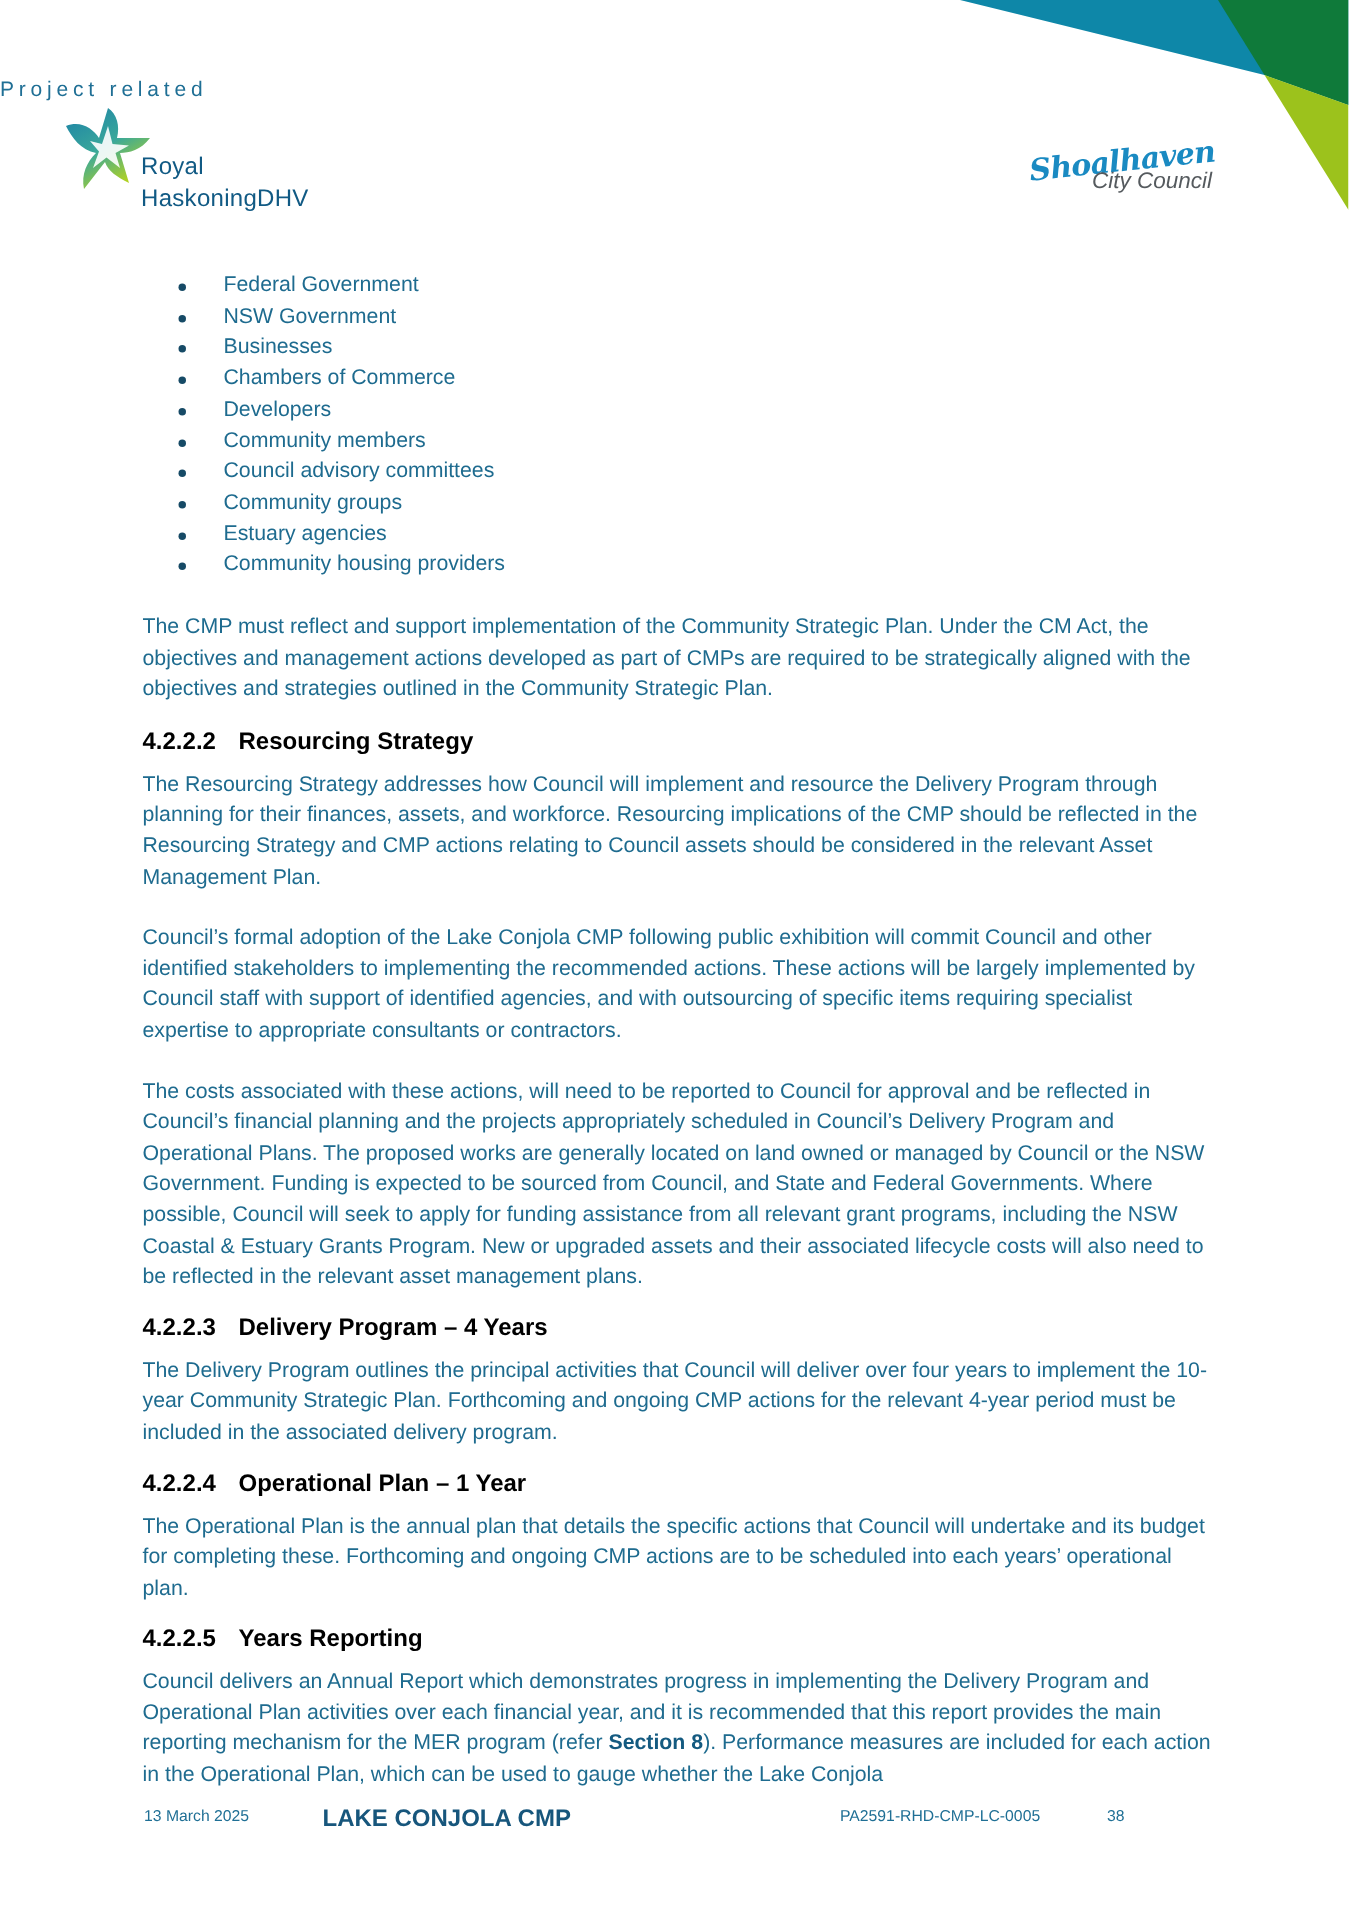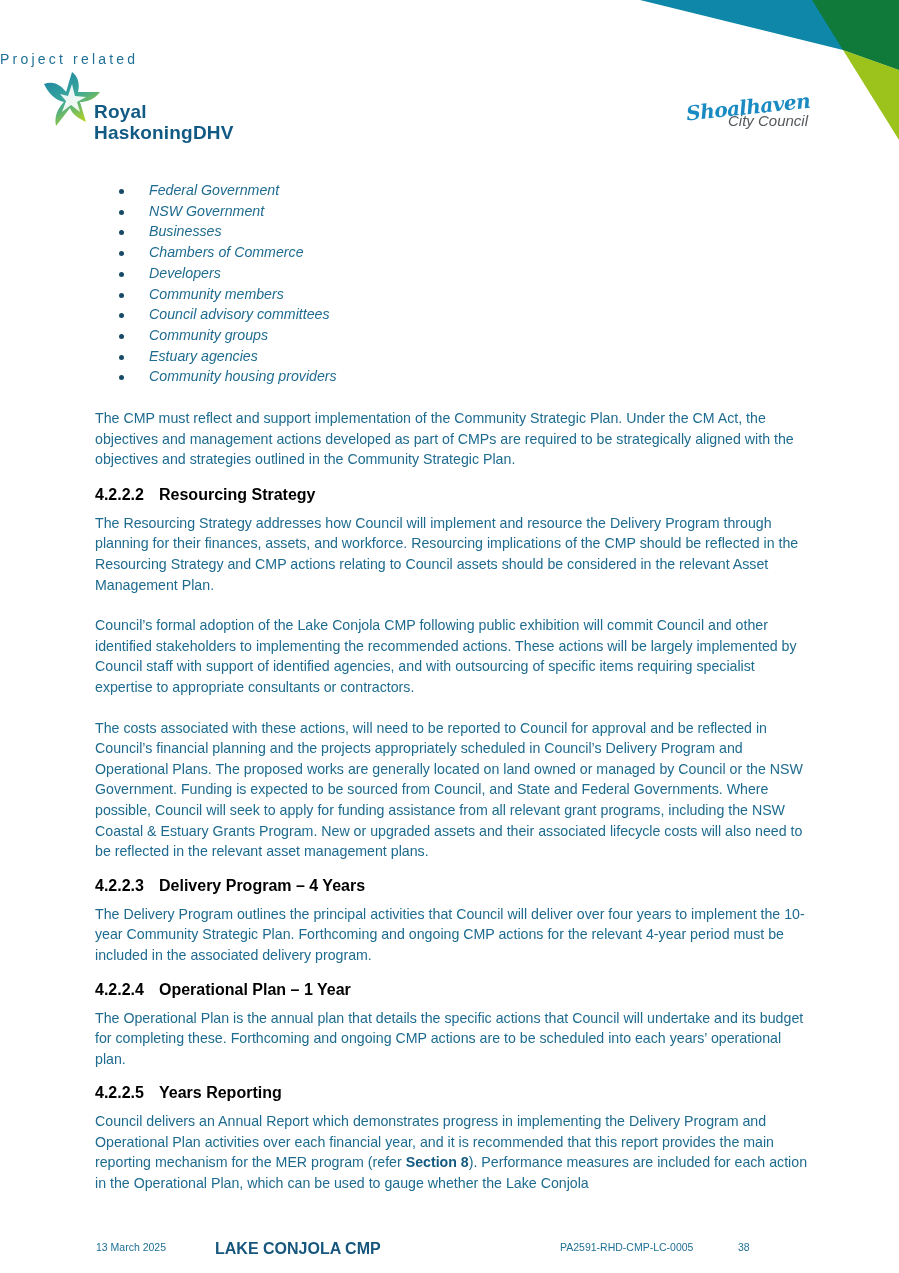--- a/index.html
+++ b/index.html
@@ -3,40 +3,40 @@
 <meta charset="utf-8">
 <style>
   html, body { margin: 0; padding: 0; background: #ffffff; }
   body { width: 899px; height: 1273px; position: relative; overflow: hidden;
          font-family: "Liberation Sans", sans-serif; color: #1a6a8c; }
   .corner { position: absolute; top: 0; right: 0; width: 899px; height: 160px; }
   .header-label { position: absolute; top: 51px; left: 0; width: 899px; text-align: left;
                   font-size: 14px; letter-spacing: 3.2px; color: #1f6f95; }
   .logo-rhdhv { position: absolute; left: 42px; top: 70px; width: 220px; height: 80px; }
   .logo-rhdhv .star { position: absolute; left: 0; top: 0; width: 62px; height: 60px; }
-  .logo-rhdhv .t1, .logo-rhdhv .t2 { position: absolute; left: 52px; font-size: 19px; font-weight: bold;
+  .logo-rhdhv .t1, .logo-rhdhv .t2 { position: absolute; left: 52px; font-size: 16px; font-weight: normal;
                   color: #115a84; letter-spacing: 0.2px; line-height: 22px; }
   .logo-rhdhv .t1 { top: 31px; }
   .logo-rhdhv .t2 { top: 52px; }
   .logo-shoal { position: absolute; left: 686px; top: 95px; width: 140px; height: 40px; }
   .logo-shoal .script { position: absolute; left: 0; top: 0; font-family: "DejaVu Serif", serif;
                   font-style: italic; font-weight: bold; color: #1a8ac2; font-size: 20px;
                   transform: rotate(-6deg); letter-spacing: -0.5px; }
   .logo-shoal .cc { position: absolute; left: 42px; top: 17px; font-style: italic; color: #555a5e; font-size: 15px; }
   .content { position: absolute; left: 95px; top: 180px; width: 715px; }
   ul.bullets { list-style: none; margin: 0; padding: 0; }
-  ul.bullets li { position: relative; padding-left: 54px; font-size: 14.2px; line-height: 20.7px; color: #1e6b8f; font-style: italic; }
+  ul.bullets li { position: relative; padding-left: 54px; font-size: 14.2px; line-height: 20.7px; color: #1e6b8f; }
   ul.bullets li .dot { position: absolute; left: 24px; top: 9px; width: 5px; height: 5px; border-radius: 50%; background: #164a66; }
   p.body { margin: 0; font-size: 14.2px; line-height: 20.6px; color: #1e6b8f; }
   .gap { height: 20px; }
   h3.sec { margin: 0; font-size: 16px; font-weight: bold; color: #000000; line-height: 20px; }
   h3.sec .num { display: inline-block; width: 64px; }
   b.ref { color: #145a80; }
   .footer { position: absolute; top: 1205px; left: 0; width: 899px; font-size: 10.5px; color: #1f6f95; }
-  .footer span { position: absolute; top: 0; margin-top: 36px; }
+  .footer span { position: absolute; top: 0; }
   .footer .date { left: 96px; }
   .footer .proj { left: 215px; font-weight: bold; font-size: 16px; color: #17567c; top: -1px; }
   .footer .docno { left: 560px; }
   .footer .page { left: 738px; }
 </style>
 </head>
 <body>
 
 <svg class="corner" viewBox="0 0 899 160" preserveAspectRatio="none">
   <polygon points="640,0 899,0 899,70 843,50" fill="#0e87a8"></polygon>

